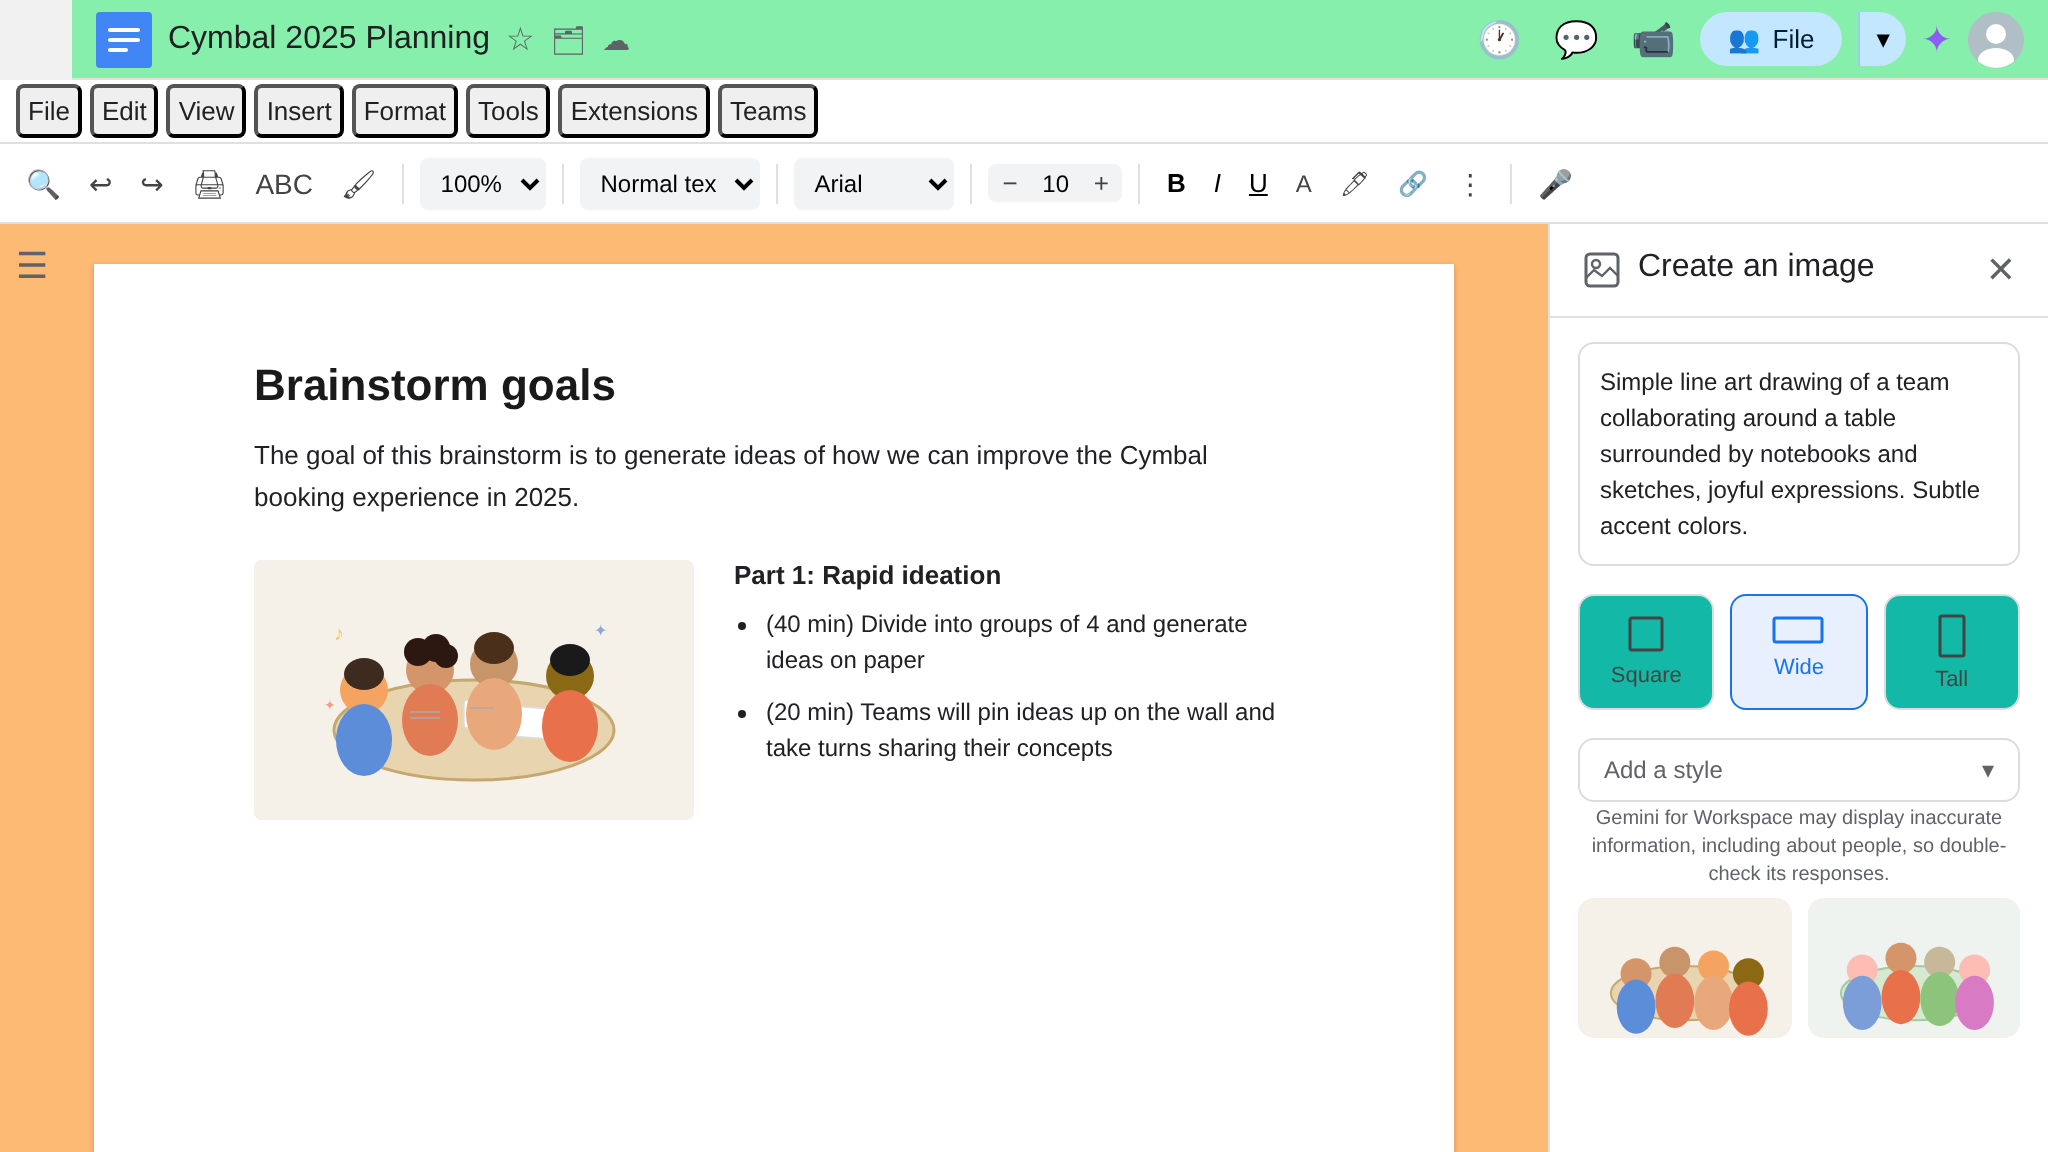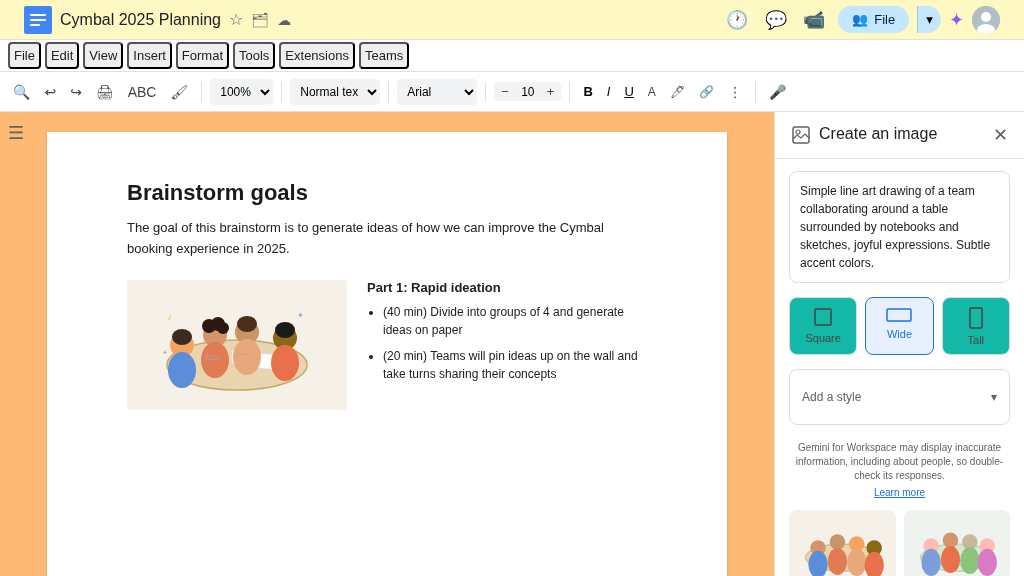--- a/index.html
+++ b/index.html
@@ -1,21 +1,21 @@
 <!DOCTYPE html>
 <html><head>
   <meta charset="utf-8">
   <style>
     * { box-sizing: border-box; margin: 0; padding: 0; }
     body { font-family: Arial, sans-serif; font-size: 13px; background: #f0f0f0; overflow: hidden; }
 
     
     .title-bar {
-      display: flex; align-items: center; background: #fef9c3;
-      padding: 6px 24px; border-bottom: 1px solid #e0e0e0; height: 40px;
+      display: flex; align-items: center; background: #86efac;
+      padding: 6px 12px; border-bottom: 1px solid #e0e0e0; height: 40px; margin-left: 36px;
     }
     .doc-icon { width: 28px; height: 28px; margin-right: 8px; }
     .doc-title { font-size: 16px; color: #202124; font-weight: normal; margin-right: 8px; }
     .title-icons { display: flex; gap: 8px; align-items: center; color: #5f6368; font-size: 16px; margin-right: auto; }
     .header-right { display: flex; align-items: center; gap: 8px; }
     .share-btn {
       display: flex; align-items: center; background: #c2e7ff; border: none;
       border-radius: 20px; padding: 6px 14px; font-size: 13px; cursor: pointer; color: #001d35;
     }
     .share-btn .share-icon { margin-right: 6px; }
@@ -114,22 +114,22 @@
     .shape-btn {
       display: flex; flex-direction: column; align-items: center; gap: 4px;
       padding: 8px 14px; border: 1px solid #dadce0; border-radius: 8px;
       cursor: pointer; background: #14b8a6; font-size: 11px; color: #444; flex: 1;
     }
     .shape-btn.active { background: #e8f0fe; border-color: #1a73e8; color: #1a73e8; }
 
     
     .style-dropdown {
       display: flex; align-items: center; justify-content: space-between;
-      border: 1px solid #dadce0; border-radius: 8px; padding: 20px 12px;
-      cursor: pointer; font-size: 12px; color: #5f6368; margin-bottom: 16px;
+      border: 1px solid #dadce0; border-radius: 8px; padding: 8px 12px;
+      cursor: pointer; font-size: 12px; color: #5f6368; margin-bottom: 2px;
     }
 
     
     .view-more-btn {
       display: block; width: 100%; padding: 8px; border: 1.5px solid #1a73e8;
       border-radius: 20px; background: #fff; color: #1a73e8; font-size: 13px;
       cursor: pointer; text-align: center; margin-bottom: 10px;
     }
 
     
@@ -345,21 +345,20 @@
         </button>
       </div>
 
       <div class="style-dropdown">
         <span>Add a style</span>
         <span>▾</span>
       </div>
 
 
       <p class="disclaimer">Gemini for Workspace may display inaccurate information, including about people, so double-check its responses.</p>
-      <a class="learn-more" href="#">Learn more</a>
 
       <div class="image-grid">
 
         <div class="img-thumb">
           <svg viewBox="0 0 110 70" width="110" height="70">
             <rect width="110" height="70" fill="#f5f0e8"></rect>
             <ellipse cx="55" cy="48" rx="38" ry="14" fill="#e8d5b0" stroke="#c4a870" stroke-width="1"></ellipse>
             <circle cx="30" cy="38" r="8" fill="#d4956a"></circle>
             <circle cx="50" cy="32" r="8" fill="#c8956a"></circle>
             <circle cx="70" cy="34" r="8" fill="#f4a460"></circle>

